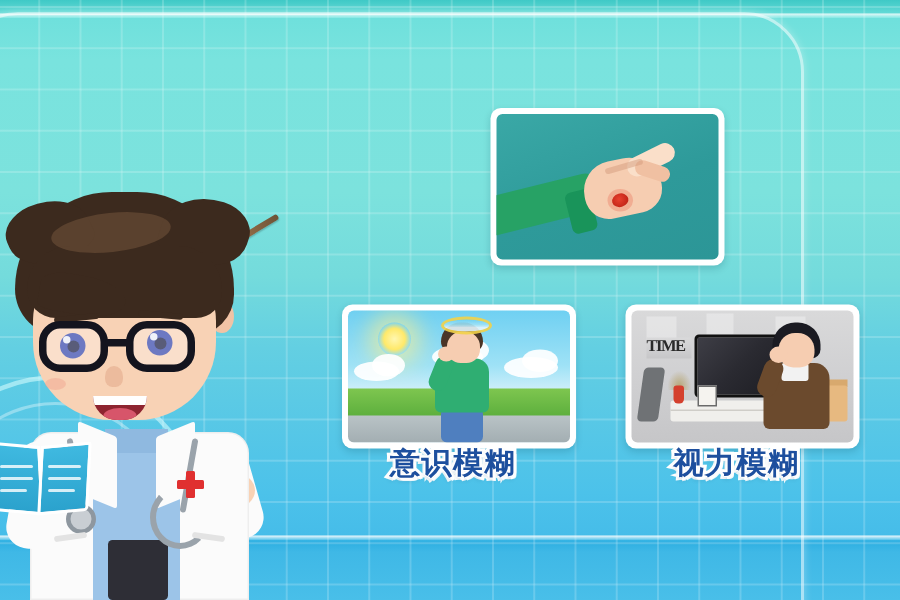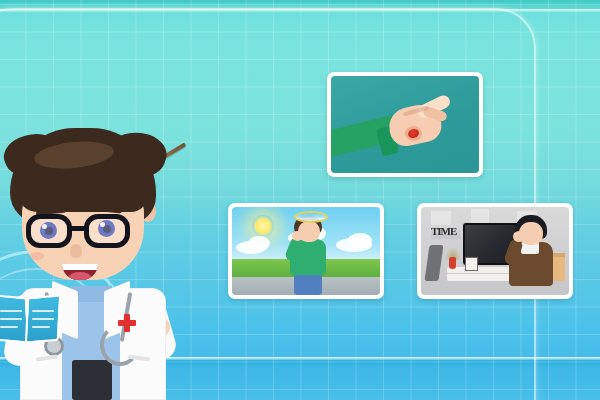--- a/index.html
+++ b/index.html
@@ -451,20 +451,21 @@
       <div class="s2 road"></div>
       <div class="s2 legs"></div>
       <div class="s2 body"></div>
       <div class="s2 hair"></div>
       <div class="s2 head"></div>
       <div class="s2 arm"></div>
       <div class="s2 hand"></div>
       <div class="s2 dizzy"></div>
     </div>
   </div>
+  <div class="label lbl-left">意识模糊</div>
 
   <div class="card card-right">
     <div class="scene s3">
       <div class="s3 wallp w1"></div>
       <div class="s3 wallp w2"></div>
       <div class="s3 wallp w3"></div>
       <div class="s3 chairback"></div>
       <div class="s3 timew">TIME</div>
       <div class="s3 tv"></div>
       <div class="s3 plant"></div>
@@ -480,20 +481,21 @@
       <div class="s3 book" style="left:121px;background:#c4573a;"></div>
       <div class="s3 book" style="left:126px;background:#4f9e55;"></div>
       <div class="s3 body3"></div>
       <div class="s3 collar"></div>
       <div class="s3 hair3"></div>
       <div class="s3 head3"></div>
       <div class="s3 arm3"></div>
       <div class="s3 hand3"></div>
     </div>
   </div>
+  <div class="label lbl-right">视力模糊</div>
 
   <div class="doctor">
     <div class="d-pointer"></div>
 
     <div class="d-arm-r"></div>
     <div class="d-hand-r"></div>
 
     <div class="d-coat"></div>
     <div class="d-shirt"></div>
     <div class="d-shirt-collar"></div>

